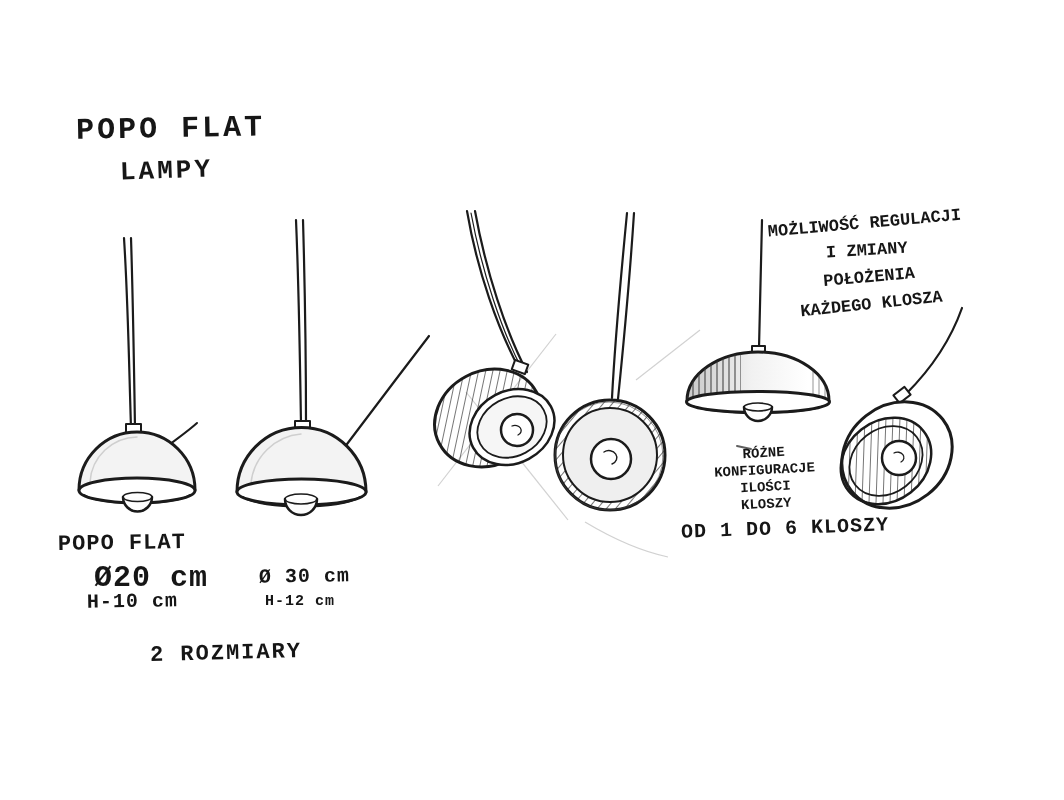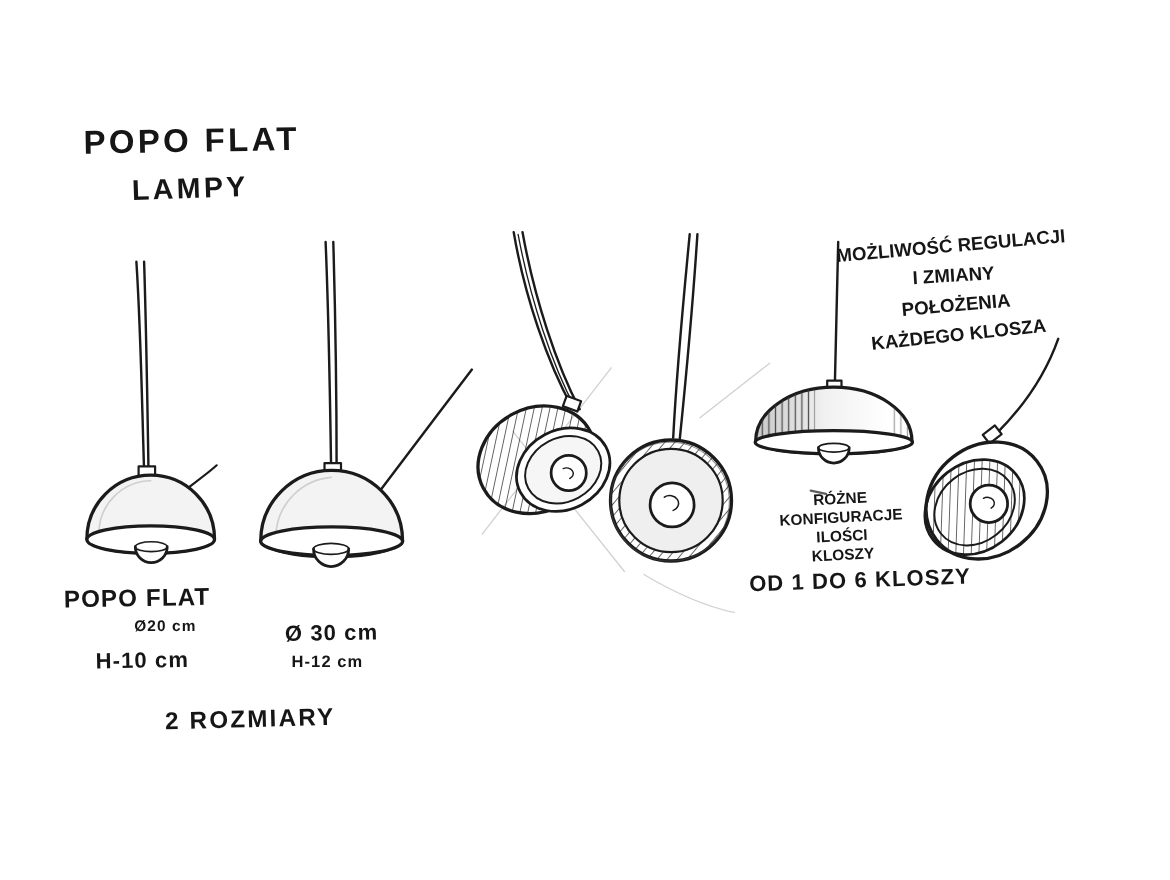--- a/index.html
+++ b/index.html
@@ -1,23 +1,23 @@
 <!DOCTYPE html>
 <html><head>
 <meta charset="utf-8">
 <style>
   html,body{margin:0;padding:0;background:#ffffff;}
   #canvas{position:relative;width:1064px;height:713px;background:#ffffff;overflow:hidden;
-          font-family:Liberation Sans, sans-serif;}
+          font-family:Liberation Mono, monospace;}
   svg{position:absolute;left:0;top:0;}
   .hw{position:absolute;font-weight:700;color:#161616;white-space:nowrap;}
   .title1{left:76px;top:112px;font-size:30px;letter-spacing:3px;transform:rotate(-1deg);}
   .title2{left:120px;top:156px;font-size:26px;letter-spacing:3px;transform:rotate(-2deg);}
   .l1name{left:58px;top:531px;font-size:22px;letter-spacing:1px;transform:rotate(-1deg);}
-  .l1dia{left:94px;top:561px;font-size:14px;letter-spacing:1px;margin-left:28px;}
+  .l1dia{left:94px;top:561px;font-size:30px;letter-spacing:1px;}
   .l1h{left:87px;top:590px;font-size:20px;letter-spacing:1px;transform:rotate(-1deg);}
   .l2name{left:233px;top:534px;font-size:21px;letter-spacing:1px;}
   .l2dia{left:259px;top:565px;font-size:20px;letter-spacing:1px;transform:rotate(-1deg);}
   .l2h{left:265px;top:593px;font-size:15px;letter-spacing:1px;}
   .note-sizes{left:150px;top:641px;font-size:22px;letter-spacing:2px;transform:rotate(-1.5deg);}
   .note-adjust{left:752px;top:210px;width:232px;text-align:center;font-size:17px;line-height:27px;
                transform:rotate(-5deg);}
   .note-adjust div{white-space:nowrap;}
   .note-adjust div:nth-child(2){transform:rotate(1.5deg);}
   .note-adjust div:nth-child(4){transform:rotate(-1deg);}

